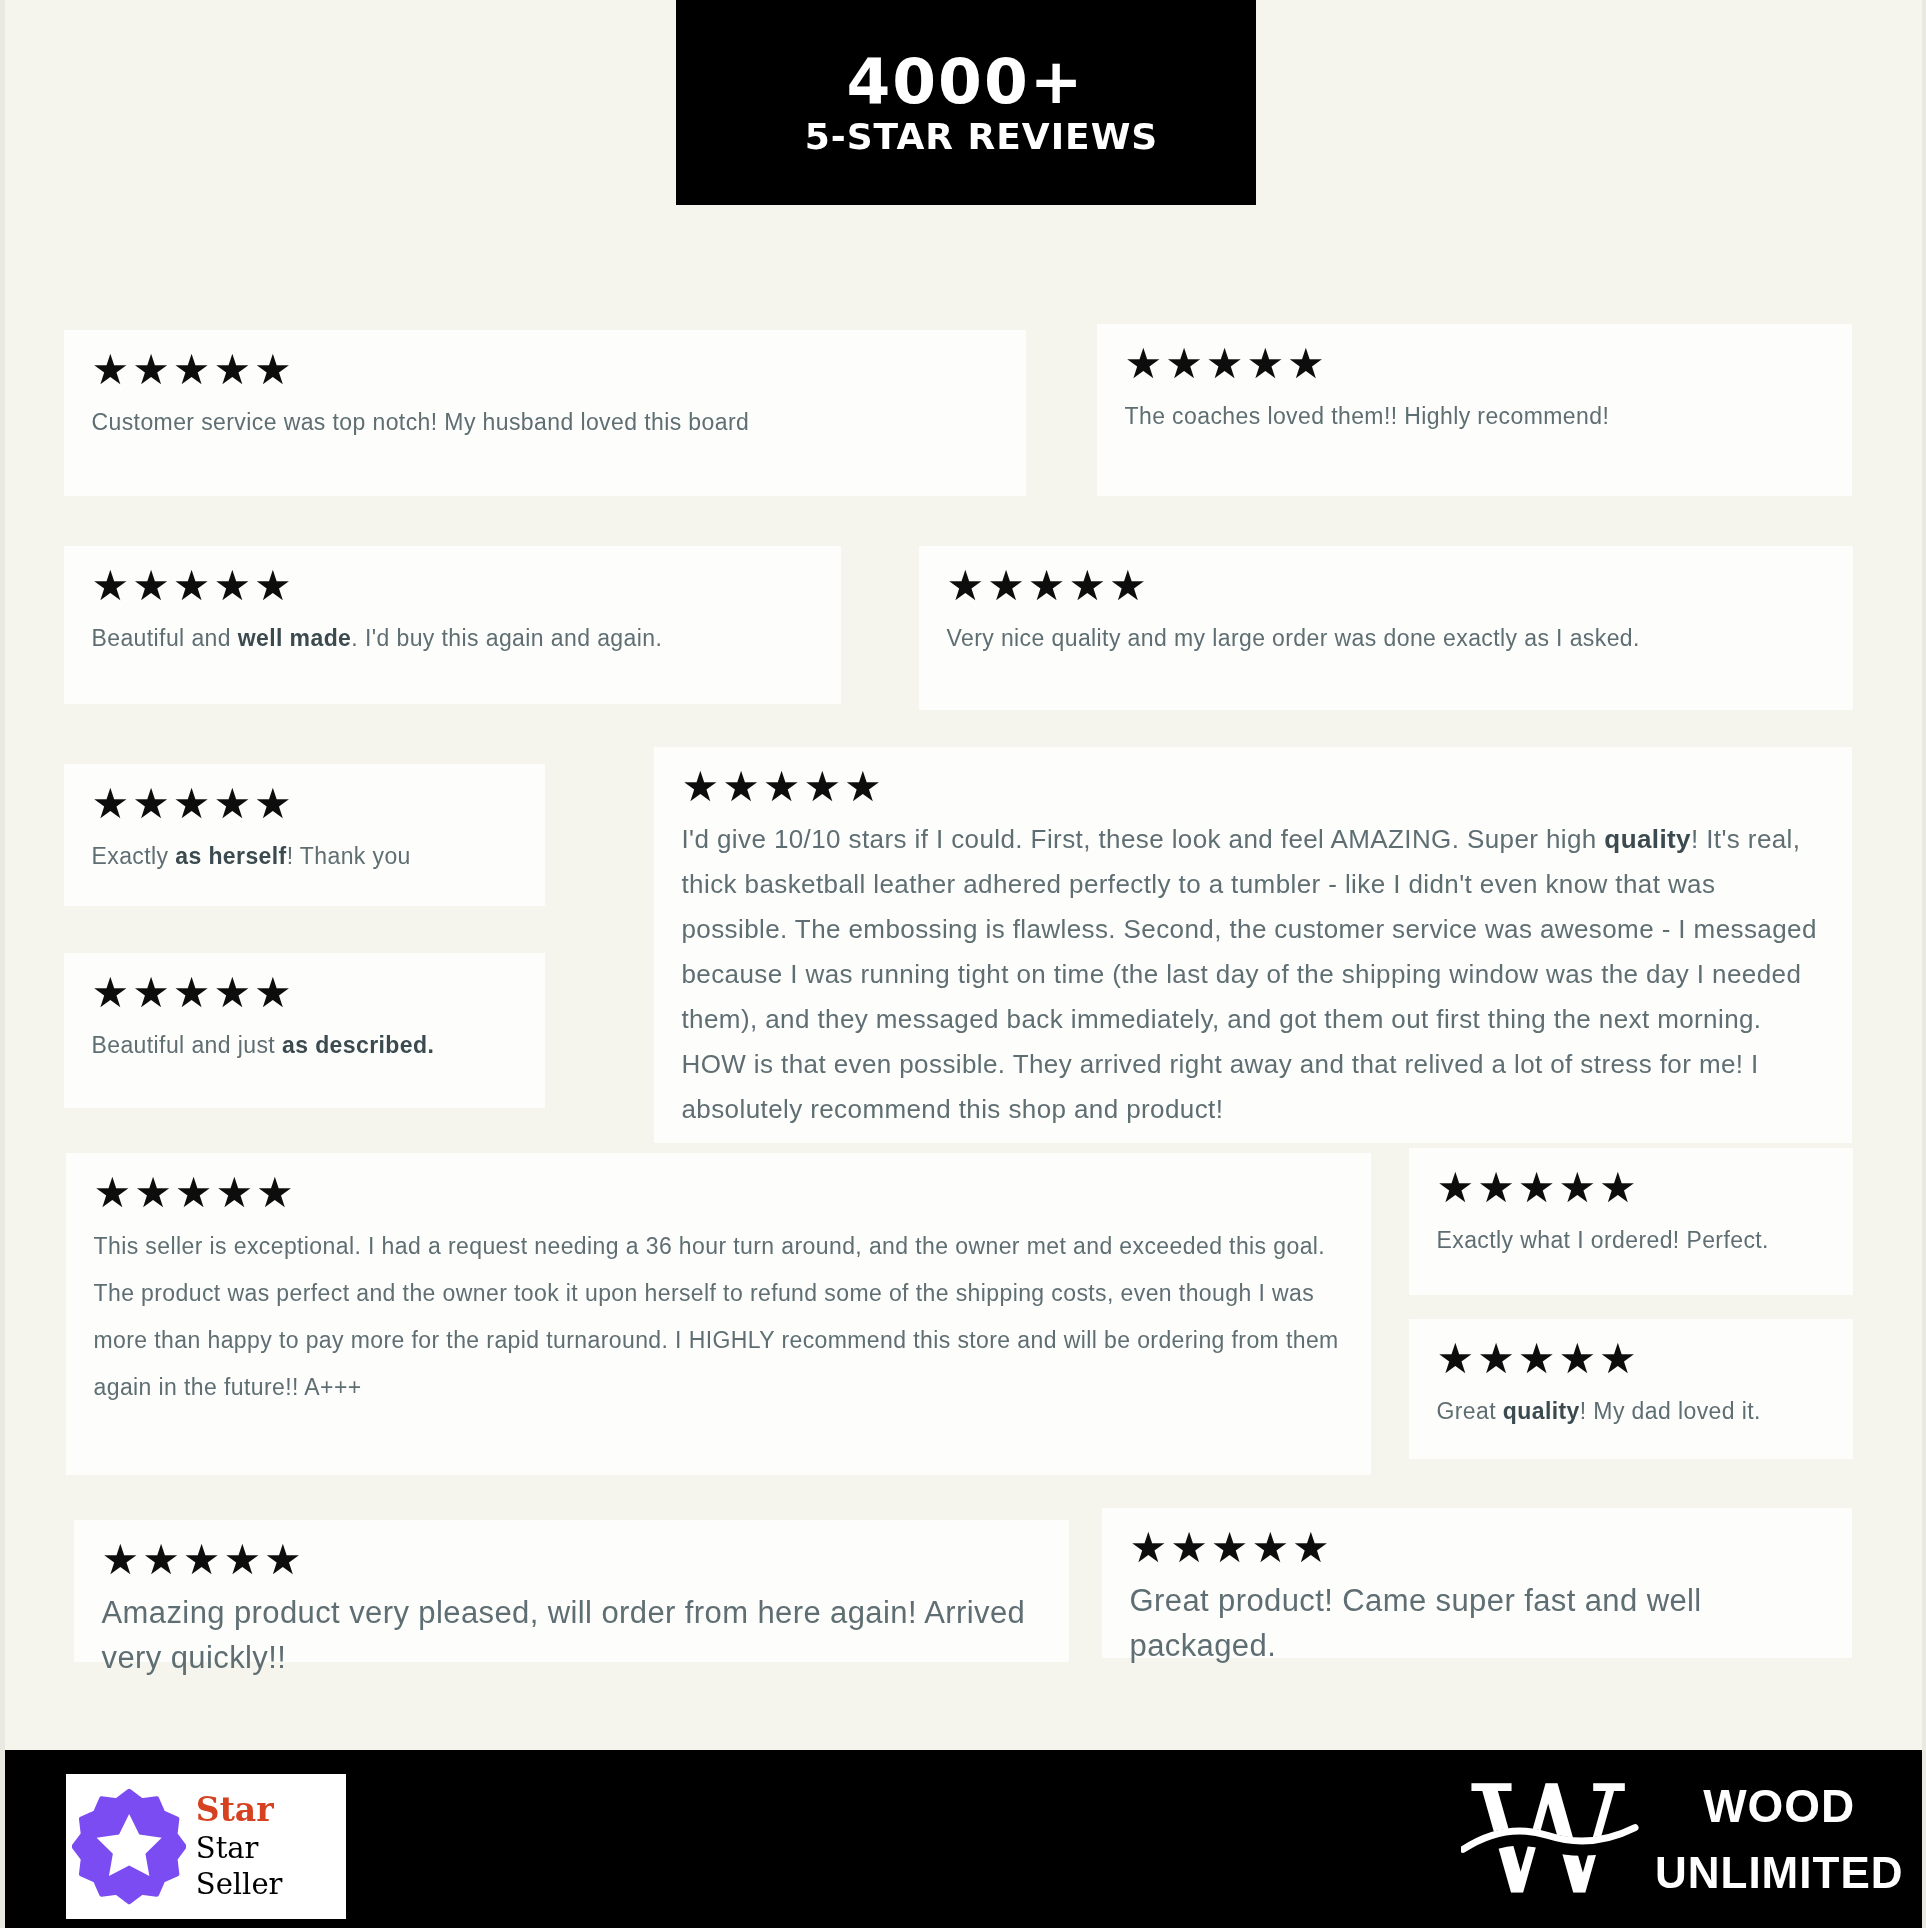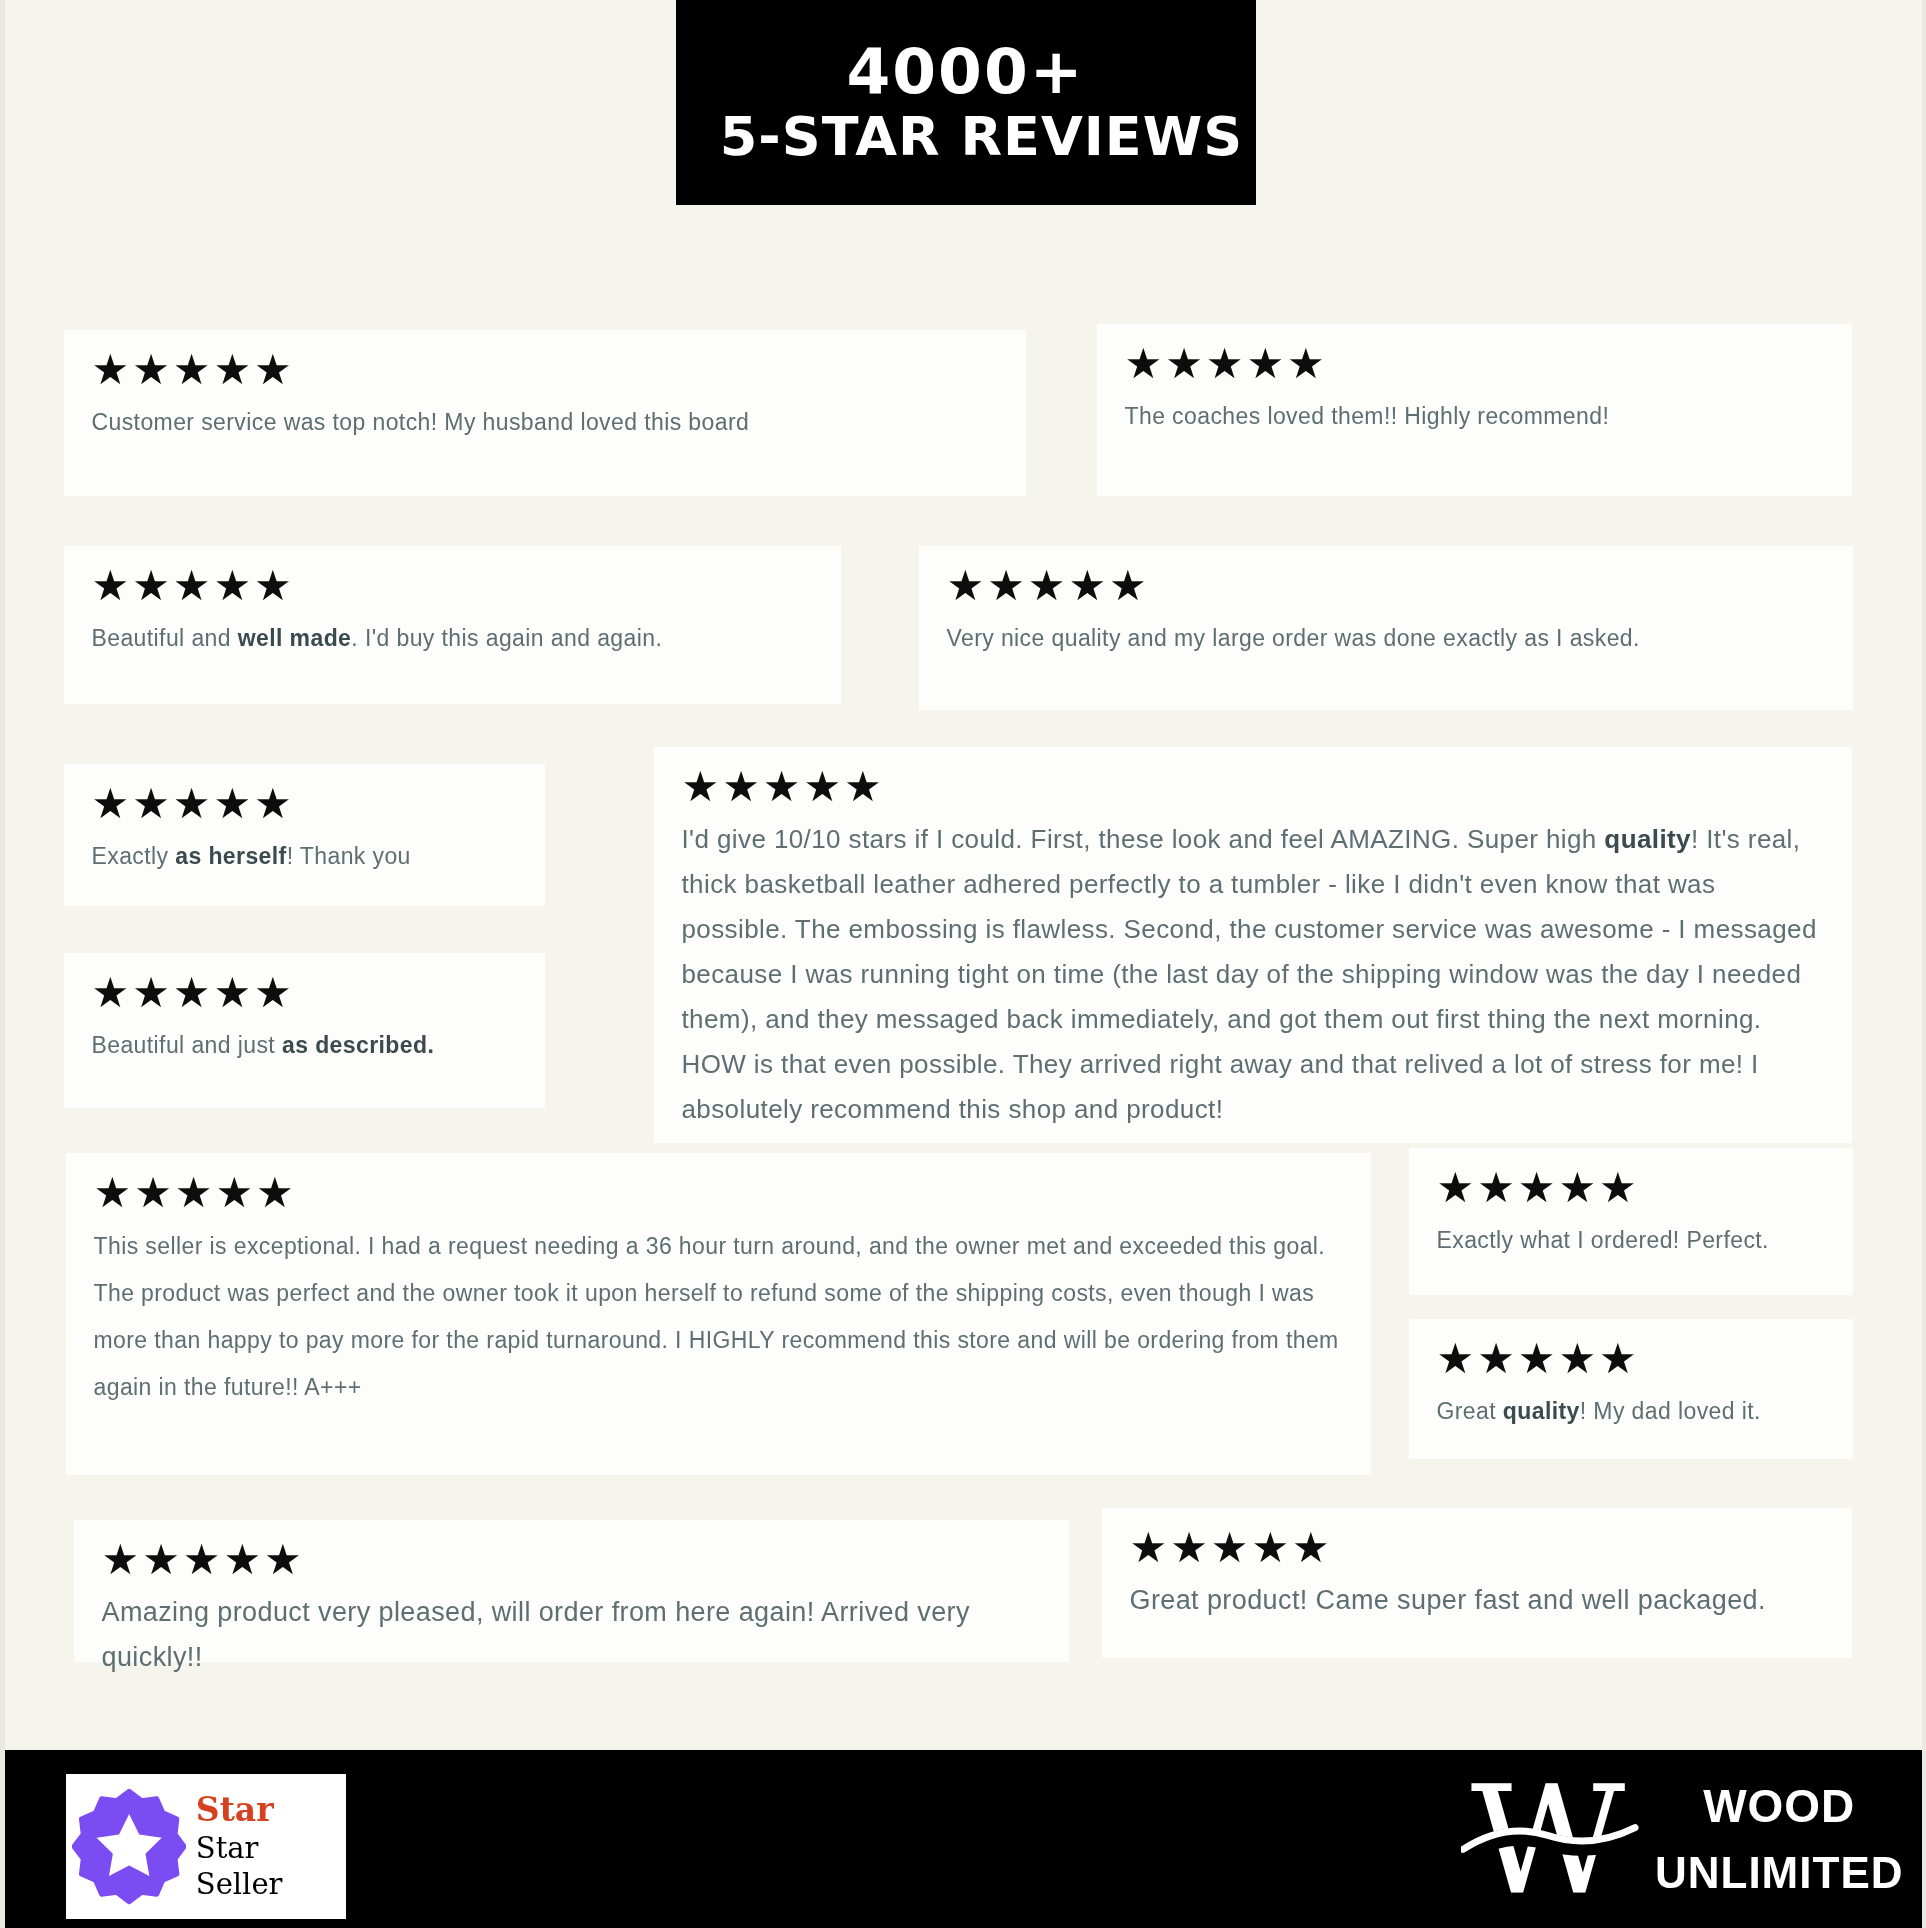--- a/index.html
+++ b/index.html
@@ -10,21 +10,21 @@
     background:#f5f5ee; overflow:hidden; margin:0 auto;
   }
   
   .banner {
     position:absolute; left:671px; top:0; width:580px; height:205px;
     background:#000; color:#fff; display:flex; flex-direction:column;
     align-items:center; justify-content:center; text-align:center;
     font-family:"DejaVu Sans", sans-serif; font-weight:800;
   }
   .banner .l1 { font-size:63px; letter-spacing:2px; line-height:1.1; }
-  .banner .l2 { font-size:54px; letter-spacing:1px; line-height:1.15;margin-left:32px; }
+  .banner .l2 { font-size:36px; letter-spacing:1px; line-height:1.15;margin-left:32px; }
 
   
   .card {
     position:absolute; background:#fdfdfb; padding:16px 28px 14px 28px;
   }
   .stars {
     font-size:42px; color:#0d0d0d; letter-spacing:3px; line-height:1.15;
     margin-bottom:6px; white-space:nowrap;
   }
   .rtext {
@@ -38,21 +38,21 @@
   .c3  { left:914px;  top:546px;  width:934px;  height:164px; }
   .c4  { left:59px;   top:764px;  width:481px;  height:142px; }
   .c5  { left:59px;   top:953px;  width:481px;  height:155px; }
   .c6  { left:649px;  top:747px;  width:1198px; height:396px; }
   .c6 .rtext { font-size:26px; line-height:45px; }
   .c7  { left:61px;   top:1153px; width:1305px; height:322px; }
   .c7 .rtext { line-height:47px; }
   .c8  { left:1404px; top:1148px; width:444px;  height:147px; }
   .c9  { left:1404px; top:1319px; width:444px;  height:140px; }
   .c10 { left:69px;   top:1520px; width:995px; height:142px; }
-  .c10 .rtext, .c11 .rtext { font-size:27px; }
+  .c10 .rtext, .c11 .rtext { font-size:31px; }
   .c11 { left:1097px; top:1508px; width:750px;  height:150px; }
 
   
   .footer {
     position:absolute; left:0; top:1750px; width:1927px; height:178px;
     background:#000;
   }
   .etsy-badge {
     position:absolute; left:61px; top:24px; width:280px; height:145px;
     background:#fff; display:flex; align-items:center; padding-left:6px;

